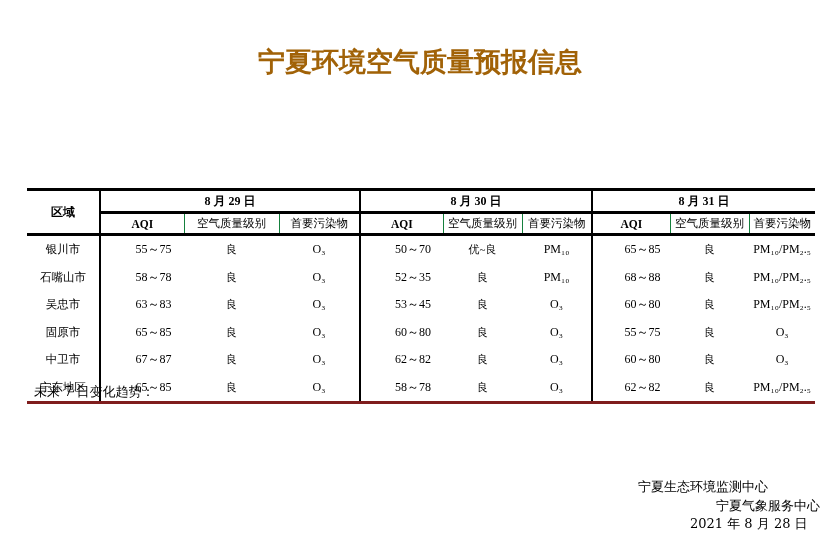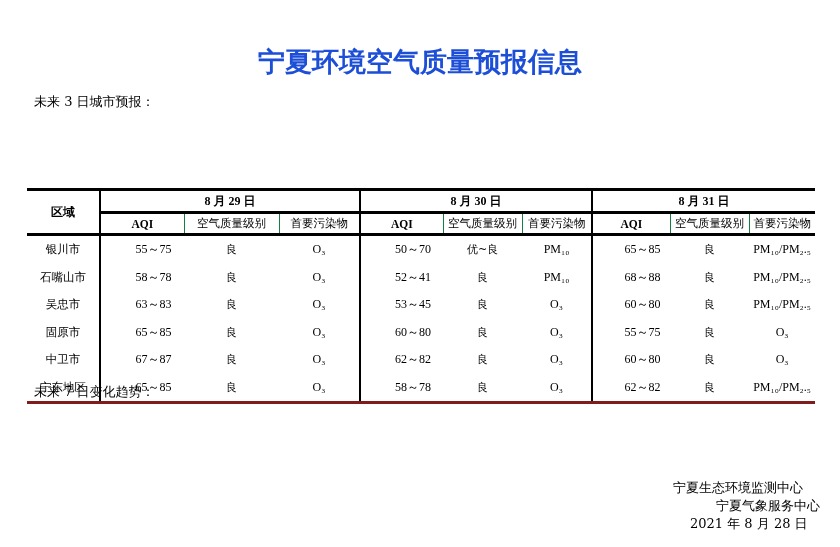--- a/index.html
+++ b/index.html
@@ -1,43 +1,42 @@
 <!DOCTYPE html>
 <html><head>
 <meta charset="utf-8">
 <style>
   html, body { margin: 0; padding: 0; background: #ffffff; }
   body { width: 840px; height: 547px; position: relative; overflow: hidden; font-family: "DejaVu Serif", serif; color: #000; }
-  .title { position: absolute; top: 44px; left: 0; width: 840px; text-align: center; font-family: "DejaVu Sans", sans-serif; font-weight: bold; font-size: 27px; color: #1d4ed8; letter-spacing: 0px; }
+  .title { position: absolute; top: 44px; left: 0; width: 840px; text-align: center; font-family: "DejaVu Sans", sans-serif; font-weight: bold; font-size: 27px; color: #a16207; letter-spacing: 0px; }
   .para { position: absolute; left: 34px; width: 790px; font-size: 13px; line-height: 18.7px; text-align: justify; }
   .para .h { display:block; }
   .para .indent { text-indent: 2em; display:block; }
   table.aqi { position: absolute; left: 27px; top: 166px; width: 788px; border-collapse: collapse; font-size: 12px; table-layout: fixed; margin-top: 22px; }
   table.aqi td, table.aqi th { text-align: center; padding: 0; font-weight: normal; }
   table.aqi tr.h1 th { height: 20px; border-top: 3px solid #000; border-bottom: 3px solid #000; font-family: "Liberation Serif", serif; font-weight: bold; }
   table.aqi tr.h2 th { height: 19px; border-bottom: 3px solid #000; font-family: "DejaVu Sans", sans-serif; font-size: 11.5px; }
   table.aqi tr.h2 th.aqi-h { font-family: "Liberation Serif", serif; font-weight: bold; text-align: center; }
   table.aqi th.region { font-family: "DejaVu Sans", sans-serif; font-size: 12px; border-top:3px solid #000; border-bottom: 3px solid #000; }
-  table.aqi tr.row td { height: 27.5px; }
+  table.aqi tr.row td { height: 27.5px; font-family: Liberation Serif, serif; }
   table.aqi tr.last td { border-bottom: 3px solid #7f1d1d; }
   .vl { border-left: 1px solid #15803d; }
   .vb { border-left: 2px solid #000; }
   td.name { font-family: "DejaVu Sans", sans-serif; font-size: 11.5px; }
   td.aqi-v { font-family: "Liberation Serif", serif; font-weight: bold; font-size: 12px; text-align:left; padding-left: 22px !important; }
   td.lvl { font-family: "DejaVu Sans", sans-serif; font-size: 11px; }
   td.pol { font-family: "Liberation Serif", serif; font-size: 12px; }
   .sign { position: absolute; font-size: 13px; line-height: 18.5px; }
 </style>
 </head>
 <body>
 
 <div class="title">宁夏环境空气质量预报信息</div>
 
 <div class="para" style="top:93px;">
-  <span class="h">未来 3 日城市预报：</span>
 </div>
 
 <table class="aqi">
   <colgroup>
     <col style="width:73px">
       <col style="width:84px">
       <col style="width:95px">
       <col style="width:81px">
     <col style="width:83px">
       <col style="width:79px">
@@ -76,21 +75,21 @@
         <td class="pol">PM₁₀</td>
         <td class="vb aqi-v">65～85</td>
         <td class="lvl">良</td>
         <td class="pol">PM₁₀/PM₂.₅</td>
       </tr>
       <tr class="row">
         <td class="name">石嘴山市</td>
         <td class="vb aqi-v">58～78</td>
         <td class="lvl">良</td>
         <td class="pol">O₃</td>
-        <td class="vb aqi-v">52～41</td>
+        <td class="vb aqi-v">52～35</td>
         <td class="lvl">良</td>
         <td class="pol">PM₁₀</td>
         <td class="vb aqi-v">68～88</td>
         <td class="lvl">良</td>
         <td class="pol">PM₁₀/PM₂.₅</td>
       </tr>
       <tr class="row">
         <td class="name">吴忠市</td>
         <td class="vb aqi-v">63～83</td>
         <td class="lvl">良</td>
@@ -138,15 +137,15 @@
         <td class="lvl">良</td>
         <td class="pol">PM₁₀/PM₂.₅</td>
       </tr>
     </tbody>
 </table>
 
 <div class="para" style="top:383px;">
   <span class="h">未来 7 日变化趋势：</span>
 </div>
 
-<div class="sign" style="top:479px; left:673px;">宁夏生态环境监测中心</div>
+<div class="sign" style="top:479px; left:638px;font-family:Liberation Mono, monospace;">宁夏生态环境监测中心</div>
 <div class="sign" style="top:497px; left:716px;">宁夏气象服务中心</div>
 <div class="sign" style="top:515px; left:690px;">2021 年 8 月 28 日</div>
 
 </body></html>

